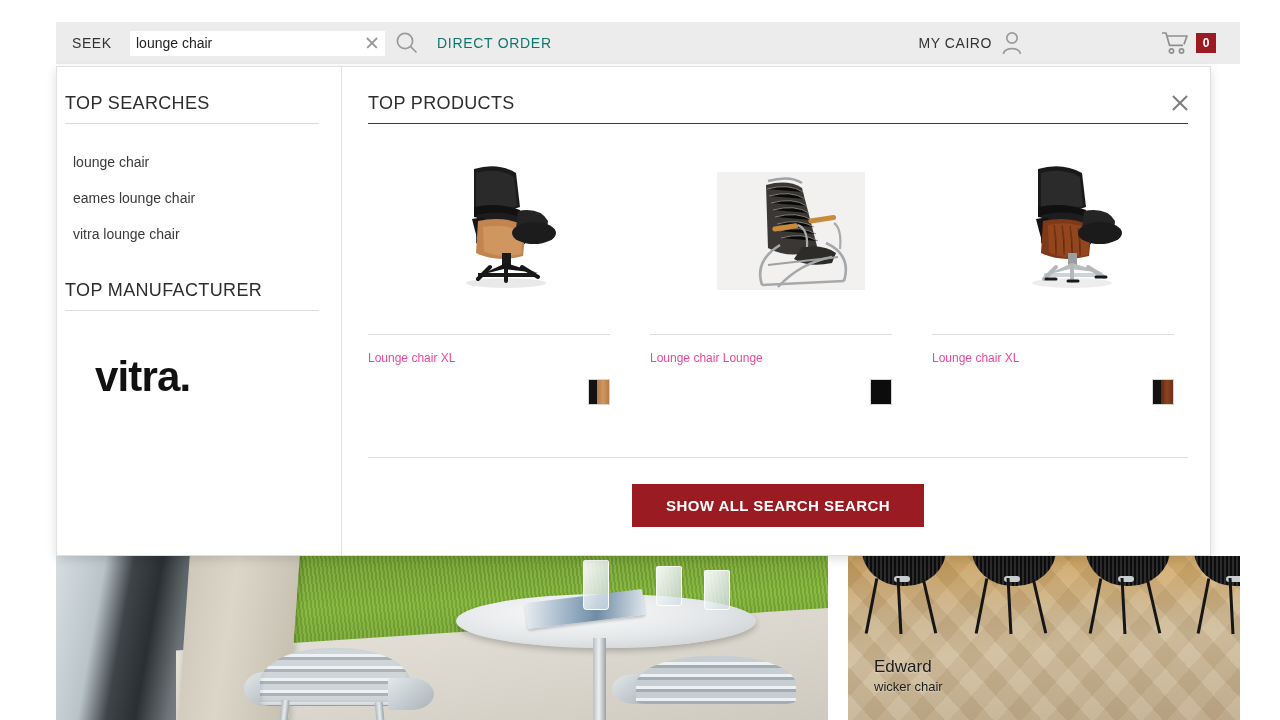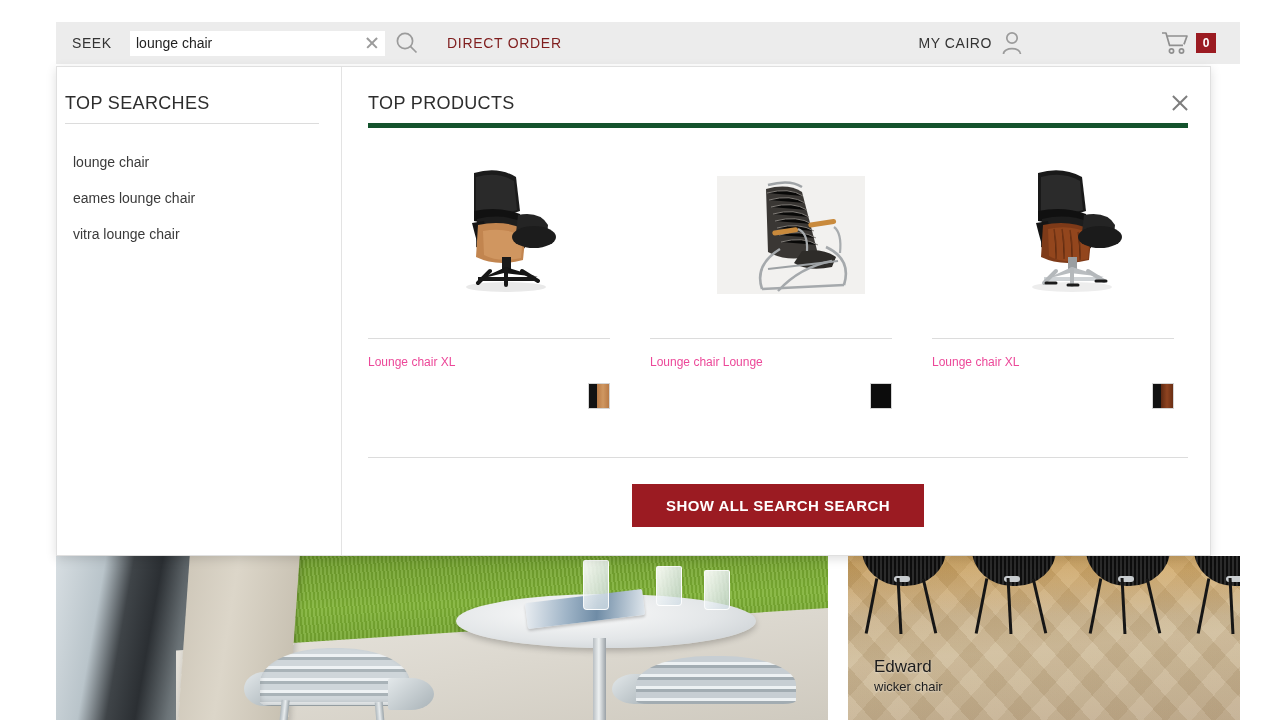--- a/index.html
+++ b/index.html
@@ -203,23 +203,23 @@
   #clear-icon::before { transform: rotate(45deg); }
   #clear-icon::after  { transform: rotate(-45deg); }
 
   #search-btn {
     width: 44px; height: 42px;
     display: flex; align-items: center; justify-content: center;
     cursor: pointer;
   }
   #direct-order {
     font-size: 14px;
-    color: #7f1d1d;
+    color: #0f766e;
     letter-spacing: .05em;
-    margin-left: 18px;
+    margin-left: 8px;
   }
   #topbar-right {
     margin-left: auto;
     display: flex;
     align-items: center;
   }
   #my-account {
     display: flex; align-items: center; gap: 9px;
     font-size: 14px; color: #333; letter-spacing: .04em;
     cursor: pointer;
@@ -302,21 +302,21 @@
     flex: 1;
     padding: 26px 18px 0 26px;
     display: flex;
     flex-direction: column;
   }
   #products-title {
     font-size: 18px;
     color: #2d2d2d;
     letter-spacing: .02em;
     padding-bottom: 9px;
-    border-bottom: 5px solid #14532d;
+    border-bottom: 1px solid #14532d;
     margin-right: 26px;
   }
   #products-grid {
     display: flex;
     margin-top: 18px;
   }
   .product-card {
     width: 281px;
     margin-right: 1px;
     cursor: pointer;
@@ -495,20 +495,24 @@
   <div id="suggest-left">
 
     <div class="col-title">TOP SEARCHES</div>
 
     <div id="top-searches-list">
       <div class="search-item">lounge chair</div>
       <div class="search-item">eames lounge chair</div>
       <div class="search-item">vitra lounge chair</div>
     </div>
 
+    <div id="manufacturer-block">
+      <div class="col-title">TOP MANUFACTURER</div>
+      <div id="vitra-logo">vitra.</div>
+    </div>
   </div>
 
   <div id="suggest-right">
 
     <div id="products-title">TOP PRODUCTS</div>
 
     <div id="products-grid">
 
       <div class="product-card">
         <div class="product-img-box">

